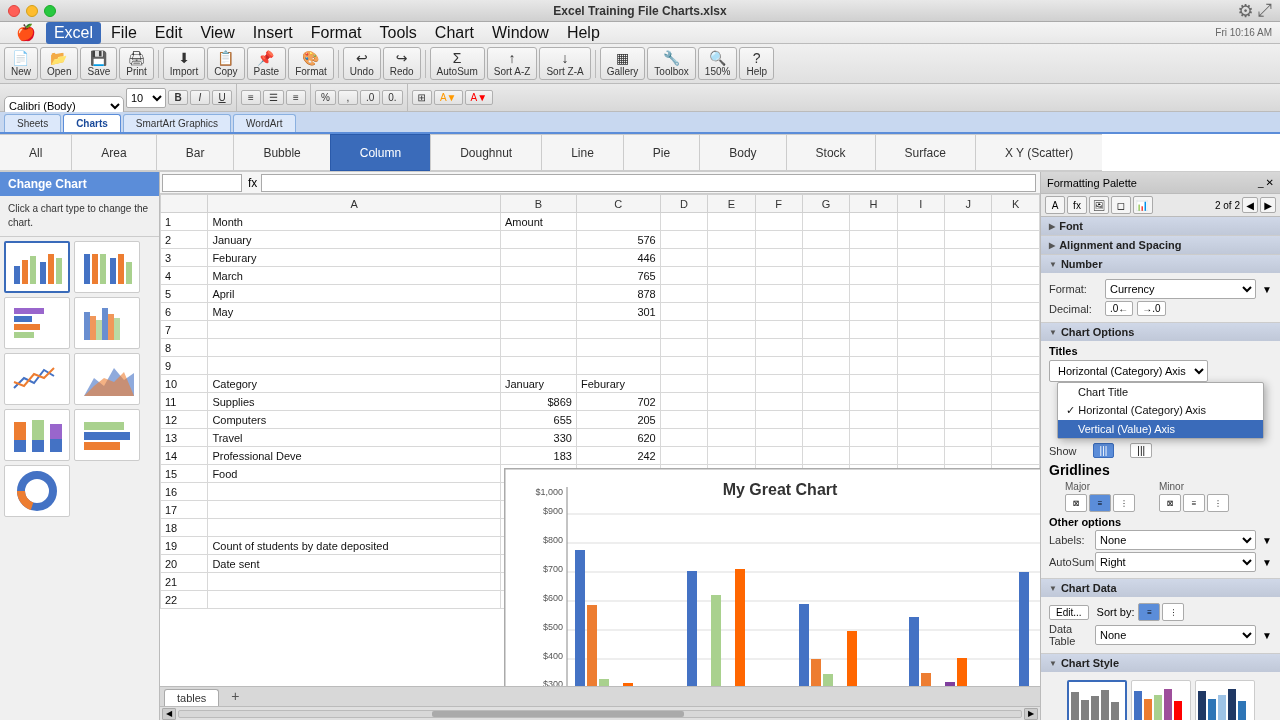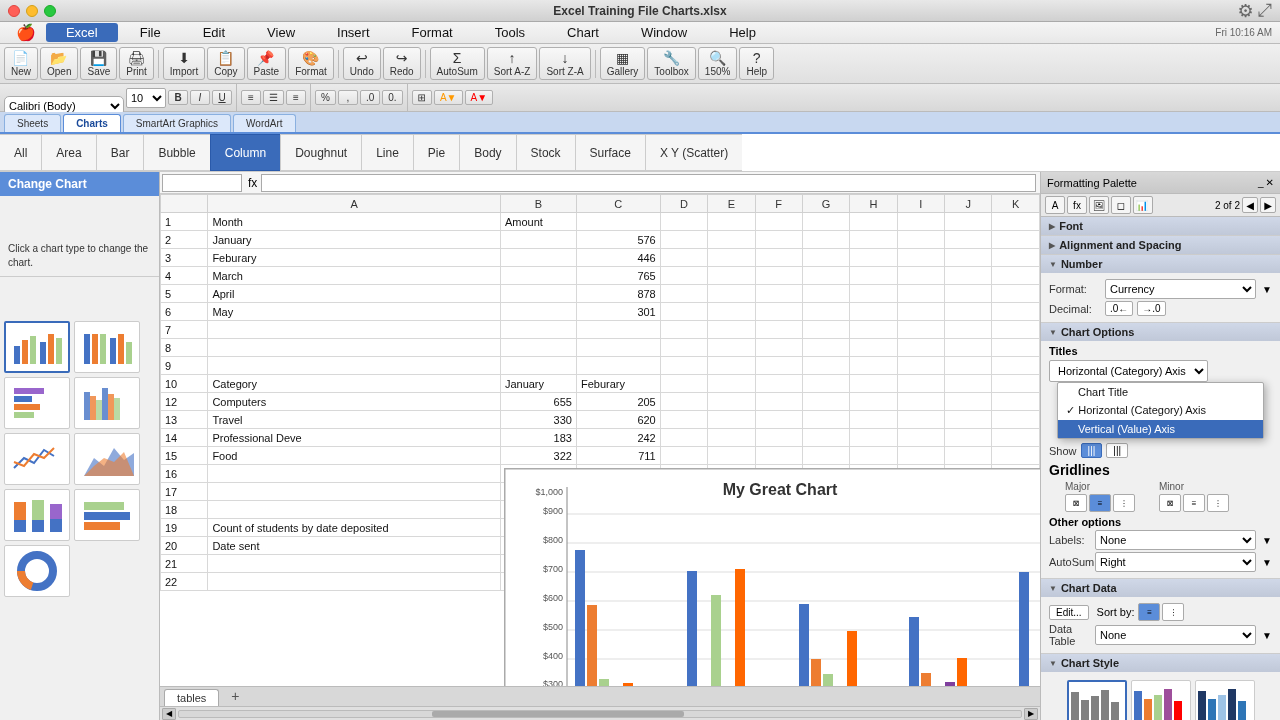--- a/index.html
+++ b/index.html
@@ -10,21 +10,21 @@
     .title-bar-left { display: flex; align-items: center; gap: 6px; }
     .traffic-light { width: 12px; height: 12px; border-radius: 50%; }
     .tl-red { background: #ff5f57; border: 1px solid #e0443e; }
     .tl-yellow { background: #febc2e; border: 1px solid #d4a017; }
     .tl-green { background: #28c840; border: 1px solid #1aab29; }
     .title-bar-center { font-size: 12px; font-weight: 600; color: #333; position: absolute; left: 50%; transform: translateX(-50%); }
     .title-bar-right { display: flex; align-items: center; gap: 4px; font-size: 18px; color: #666; }
 
     
     .menu-bar { height: 22px; background: linear-gradient(to bottom, #f5f5f5, #e8e8e8); display: flex; align-items: center; padding: 0 8px; border-bottom: 1px solid #bbb; gap: 2px; }
-    .menu-item { padding: 2px 20px; font-size: 13px; color: #111; cursor: pointer; border-radius: 3px; }
+    .menu-item { padding: 2px 8px; font-size: 16px; color: #111; cursor: pointer; border-radius: 3px; }
     .menu-item.active { background: #3a6bba; color: white; }
     .apple-menu { font-size: 16px; padding: 0 8px; }
 
     
     .toolbar { height: 40px; background: linear-gradient(to bottom, #f0f0f0, #e0e0e0); border-bottom: 1px solid #bbb; display: flex; align-items: center; padding: 0 4px; gap: 2px; }
     .toolbar-btn { padding: 2px 6px; font-size: 10px; background: linear-gradient(to bottom, #f8f8f8, #e4e4e4); border: 1px solid #b0b0b0; border-radius: 3px; cursor: pointer; display: flex; flex-direction: column; align-items: center; color: #333; }
     .toolbar-btn .icon { font-size: 14px; }
     .toolbar-separator { width: 1px; height: 28px; background: #bbb; margin: 0 2px; }
     .font-select { width: 120px; font-size: 11px; height: 20px; border: 1px solid #aaa; background: white; border-radius: 5px; margin-top: 16px; }
     .font-size-select { width: 40px; font-size: 11px; height: 20px; border: 1px solid #aaa; background: white; border-radius: 2px; }
@@ -36,29 +36,29 @@
     .tb2-italic { font-style: italic; }
     .tb2-underline { text-decoration: underline; }
 
     
     .ribbon-tabs { height: 22px; background: #c8d8f0; display: flex; align-items: flex-end; padding: 0 4px; border-bottom: 2px solid #5b8dd9; }
     .ribbon-tab { padding: 3px 12px; font-size: 10px; background: #dce8fa; border: 1px solid #8ab0e0; border-bottom: none; border-radius: 3px 3px 0 0; cursor: pointer; color: #333; margin-right: 2px; }
     .ribbon-tab.active { background: white; border-color: #5b8dd9; font-weight: 600; color: #1a4a9a; }
 
     
     .charts-ribbon { height: 38px; background: white; border-bottom: 1px solid #ccc; display: flex; align-items: center; gap: 0; }
-    .chart-type-btn { padding: 4px 14px; font-size: 12px; background: #f5f5f5; border: 1px solid #ccc; cursor: pointer; color: #333; border-right: none; height: 100%; display: flex; align-items: center; }
+    .chart-type-btn { padding: 4px 29px; font-size: 12px; background: #f5f5f5; border: 1px solid #ccc; cursor: pointer; color: #333; border-right: none; height: 100%; display: flex; align-items: center; }
     .chart-type-btn:first-child { border-left: none; }
     .chart-type-btn.active { background: #3a6bba; color: #ffffff; border-color: #2a5aaa; }
 
     
     .main-area { display: flex; flex: 1; overflow: hidden; }
 
     
-    .change-chart-sidebar { width: 160px; background: #f0f0f0; border-right: 1px solid #bbb; display: flex; flex-direction: column; gap: 40px; }
+    .change-chart-sidebar { width: 160px; background: #f0f0f0; border-right: 1px solid #bbb; display: flex; flex-direction: column; }
     .cc-header { background: #5b8dd9; color: white; font-size: 12px; font-weight: 600; padding: 5px 8px; }
     .cc-instruction { font-size: 10px; color: #333; padding: 6px 8px; line-height: 1.4; border-bottom: 1px solid #ccc; }
     .chart-thumbnails { display: flex; flex-wrap: wrap; padding: 4px; gap: 4px; }
     .chart-thumb { width: 66px; height: 52px; background: white; border: 1px solid #ccc; border-radius: 2px; cursor: pointer; display: flex; align-items: center; justify-content: center; }
     .chart-thumb.selected { border: 2px solid #3a6bba; }
     .chart-thumb svg { width: 54px; height: 42px; }
 
     
     .spreadsheet-area { flex: 1; display: flex; flex-direction: column; background: white; overflow: hidden; }
     .name-box-bar { height: 22px; background: #f5f5f5; border-bottom: 1px solid #ccc; display: flex; align-items: center; }
@@ -91,21 +91,21 @@
     .dropdown-select { flex: 1; font-size: 11px; border: 1px solid #aaa; background: white; height: 22px; border-radius: 2px; padding: 0 4px; }
     
     
     .dropdown-popup { background: white; border: 1px solid #aaa; box-shadow: 2px 2px 8px rgba(0,0,0,0.3); margin: 0 8px 4px 8px; border-radius: 2px; }
     .dropdown-popup-item { padding: 3px 20px; font-size: 11px; color: #111; cursor: pointer; }
     .dropdown-popup-item.checked { padding-left: 8px; }
     .dropdown-popup-item.checked::before { content: '✓ '; }
     .dropdown-popup-item.highlighted { background: #3a6bba; color: white; }
 
     
-    .show-row { display: flex; align-items: center; gap: 4px; margin: 3px 0; }
+    .show-row { display: flex; align-items: center; gap: 16px; margin: 3px 0; }
     .show-label { font-size: 11px; color: #333; }
     .show-btn { border: 1px solid #aaa; background: white; padding: 1px 6px; font-size: 10px; cursor: pointer; border-radius: 2px; }
     .show-btn.active { background: #5b8dd9; color: white; border-color: #3a6bba; }
 
     
     .gridlines-section { display: flex; gap: 24px; margin: 3px 16px; }
     .gridline-group { display: flex; flex-direction: column; gap: 2px; }
     .gridline-label { font-size: 10px; color: #555; }
     .gridline-btns { display: flex; gap: 2px; }
     .gl-btn { width: 22px; height: 18px; border: 1px solid #aaa; background: white; cursor: pointer; display: flex; align-items: center; justify-content: center; font-size: 8px; border-radius: 2px; }
@@ -534,20 +534,34 @@
               <td class=""></td>
               <td class=""></td>
               <td class=""></td>
               <td class=""></td>
             </tr>
             <tr>
               <td class="">10</td>
               <td class="">Category</td>
               <td class="">January</td>
               <td class="">Feburary</td>
+              <td class=""></td>
+              <td class=""></td>
+              <td class=""></td>
+              <td class=""></td>
+              <td class=""></td>
+              <td class=""></td>
+              <td class=""></td>
+              <td class=""></td>
+            </tr>
+            <tr>
+              <td class="">11</td>
+              <td class="">Supplies</td>
+              <td class="right">$869</td>
+              <td class="right">702</td>
               <td class=""></td>
               <td class=""></td>
               <td class=""></td>
               <td class=""></td>
               <td class=""></td>
               <td class=""></td>
               <td class=""></td>
               <td class=""></td>
             </tr>
             <tr>

